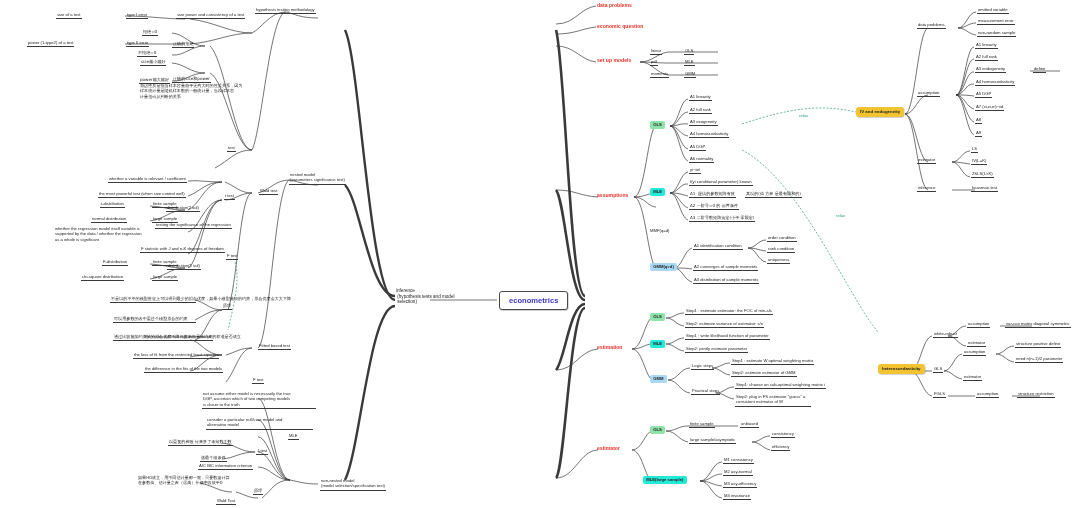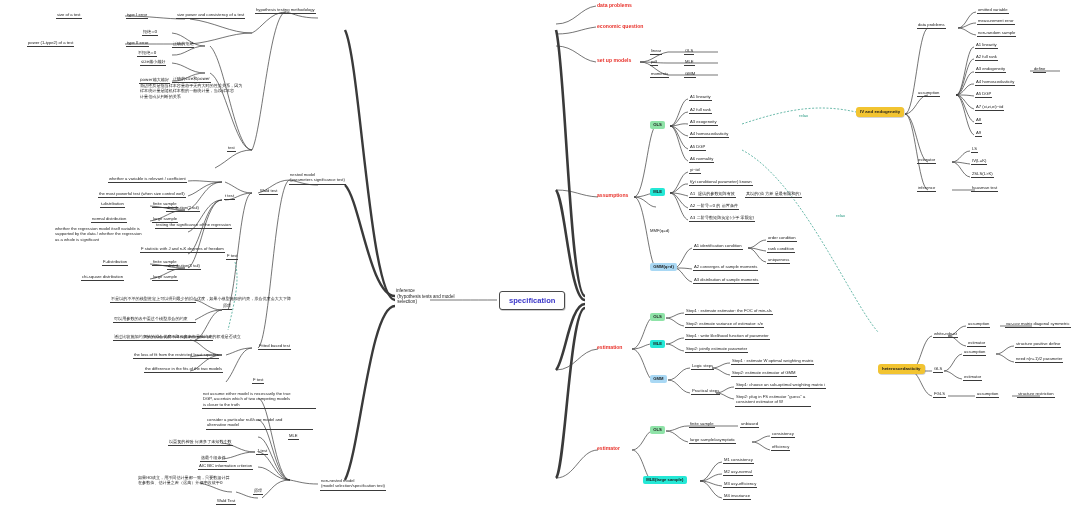--- a/index.html
+++ b/index.html
@@ -206,21 +206,21 @@
     <path d="M948,396 L975,396"></path>
     <path d="M1012,396 L1040,396"></path>
   </g>
   <g fill="none" stroke="#2c9c86" stroke-width="0.7" stroke-dasharray="2,1.6">
     <path d="M742,124 C790,108 820,104 856,112"></path>
     <path d="M742,150 C800,180 850,300 878,332"></path>
     <path d="M235,262 C240,280 235,300 228,330"></path>
   </g>
 </svg>
 
-<div class="node root" style="left:499px;top:291px;">specification</div>
+<div class="node root" style="left:499px;top:291px;">econometrics</div>
 
 <div class="node big" style="left:396px;top:288px;">inference
  (hypothesis tests and model
  selection)</div>
 
 <div class="node leaf" style="left:255px;top:7px;">hypothesis testing methodology</div>
 <div class="node leaf" style="left:176px;top:12px;">size power and consistency of a test</div>
 <div class="node leaf" style="left:126px;top:12px;">type I error</div>
 <div class="node leaf" style="left:56px;top:12px;">size of a test</div>
 <div class="node leaf" style="left:126px;top:40px;">type II error</div>

